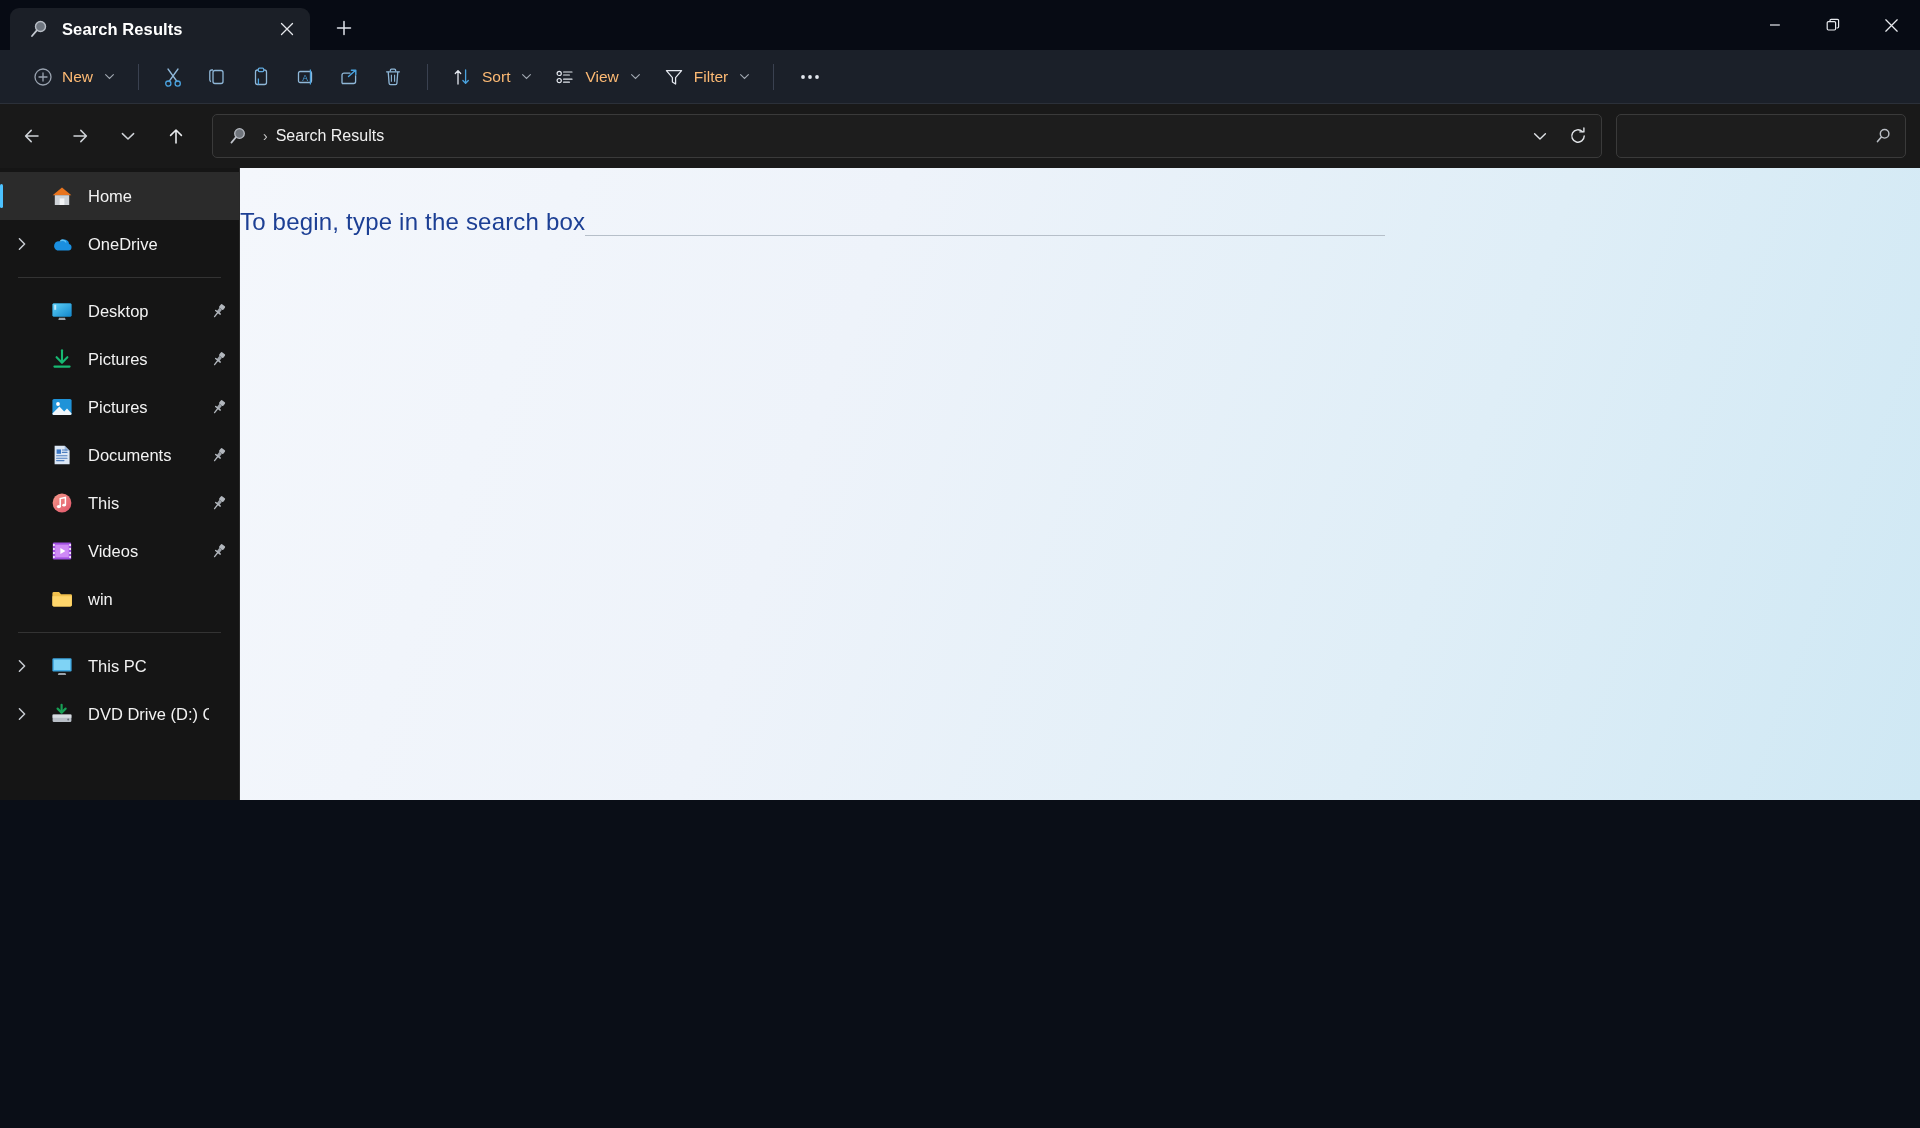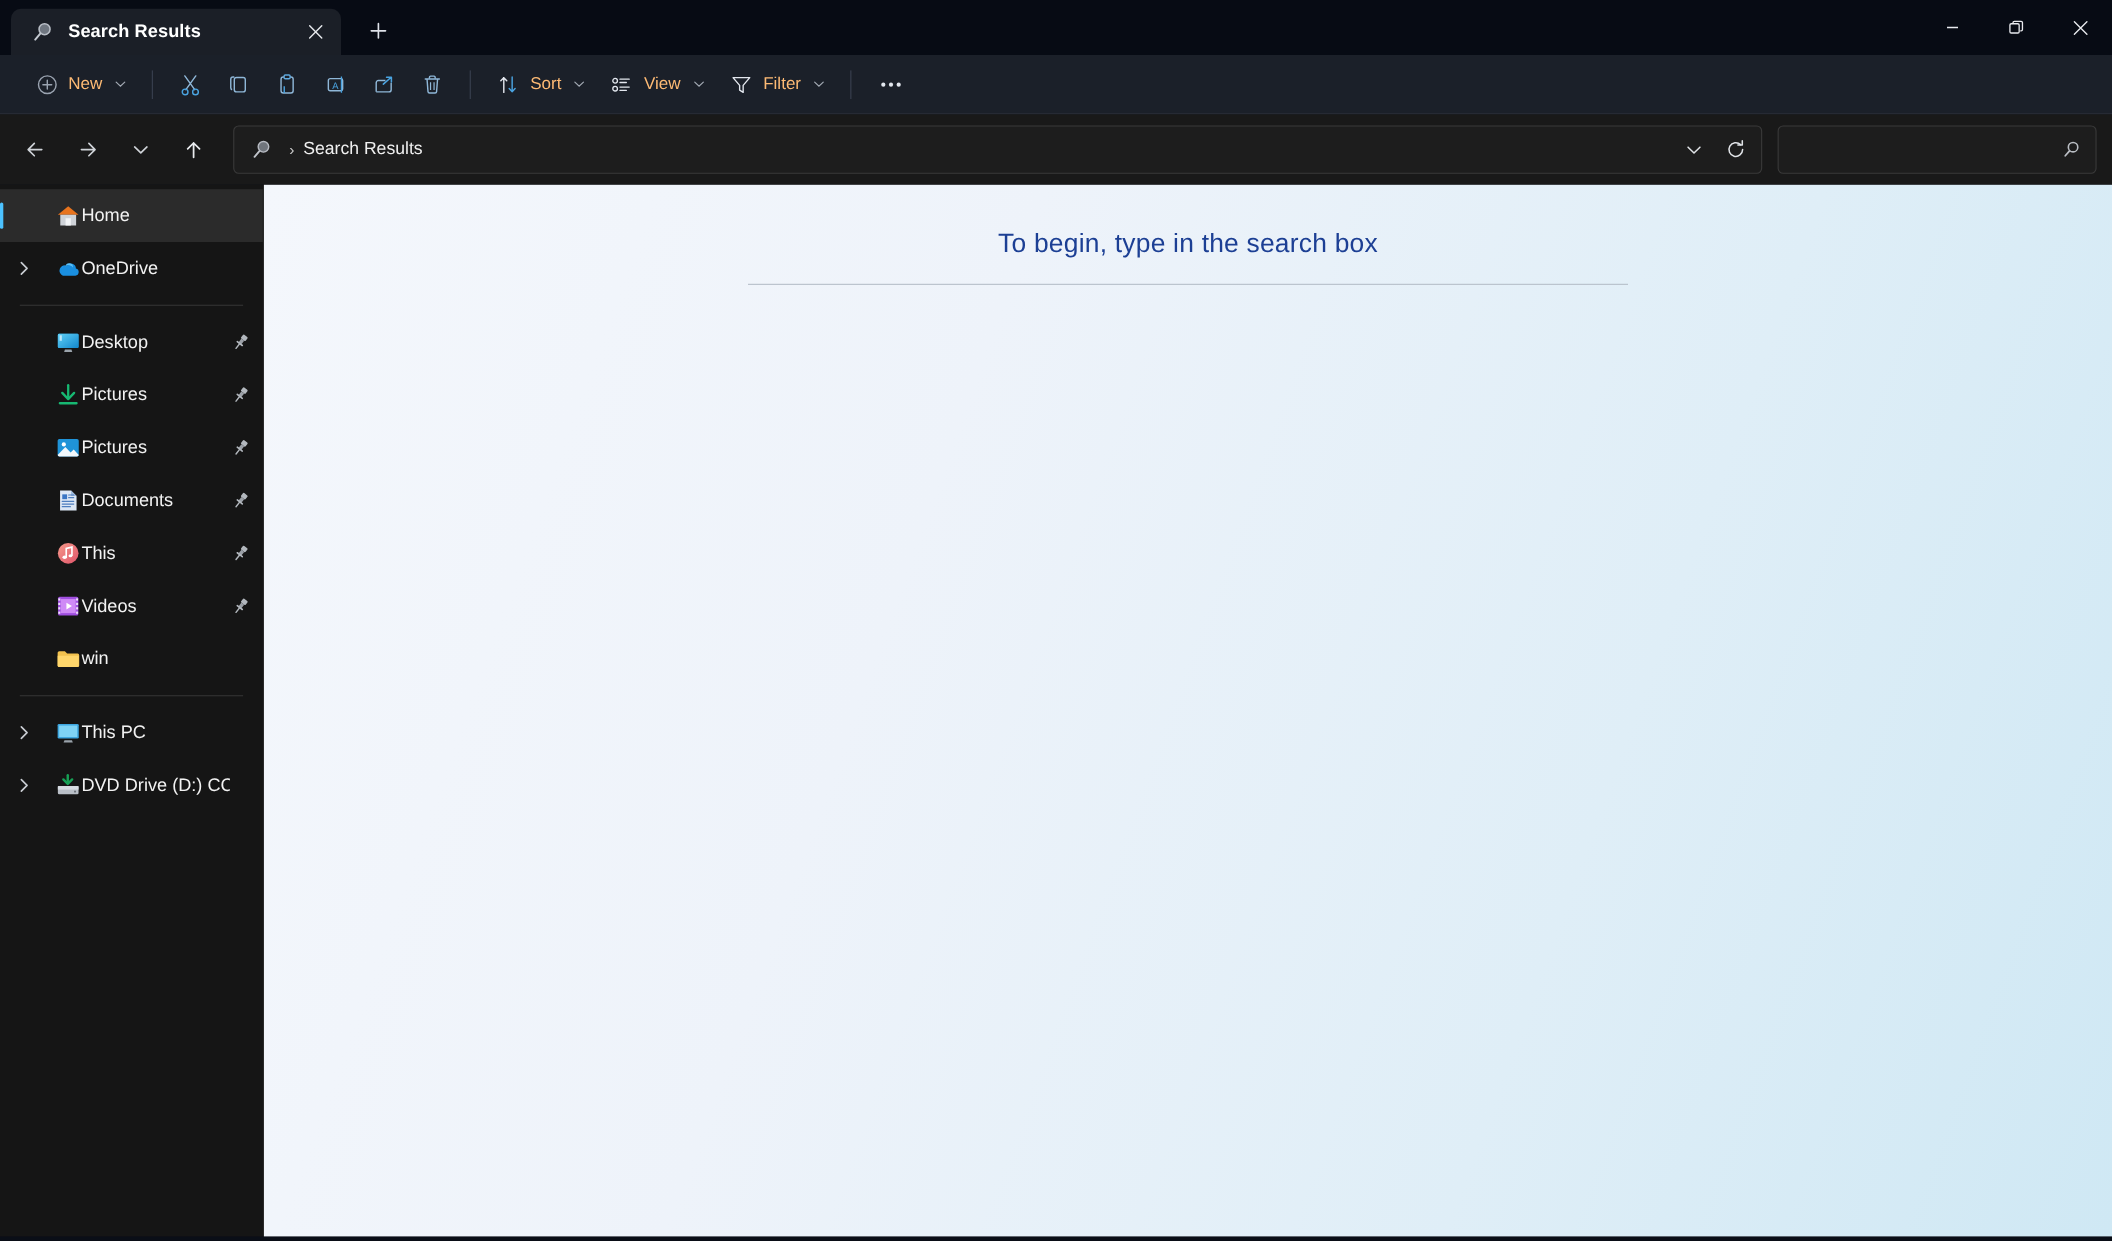--- a/index.html
+++ b/index.html
@@ -4,21 +4,21 @@
 <style>
   * { box-sizing: border-box; margin: 0; padding: 0; }
   html, body {
     width: 1920px; height: 1128px;
     background: #0a0e17;
     font-family: "Liberation Sans", sans-serif;
     overflow: hidden;
     -webkit-font-smoothing: antialiased;
   }
 
-  #app { width: 1920px; height: 1124px; display: flex; flex-direction: column; background: #0a0e17; }
+  #app { width: 1920px; height: 800px; display: flex; flex-direction: column; background: #0a0e17; }
 
   
   .titlebar {
     height: 50px; flex: 0 0 50px;
     background: #070b14;
     display: flex; align-items: flex-end;
     position: relative;
   }
   .tabstrip { display: flex; align-items: flex-end; height: 50px; padding-left: 10px; }
   .tab {
@@ -123,34 +123,34 @@
     content: ""; position: absolute; left: 0; top: 12px; bottom: 12px;
     width: 3px; background: #4cc2ff; border-radius: 2px;
   }
   .expander {
     width: 32px; flex: 0 0 32px; display: flex; align-items: center; justify-content: center;
     margin-left: 6px;
   }
   .expander.empty { visibility: hidden; }
   .navicon { width: 24px; height: 24px; flex: 0 0 24px; margin-left: 12px; position: relative; }
   .navlabel {
-    margin-left: 0; color: #f2f2f2; font-size: 16.5px;
+    margin-left: 14px; color: #f2f2f2; font-size: 16.5px;
     white-space: nowrap; overflow: hidden; text-overflow: clip; flex: 1 1 auto;
   }
   .pin { width: 20px; flex: 0 0 20px; display: flex; align-items: center; justify-content: center; }
   .divider { height: 1px; background: #333; margin: 9px 18px 9px 18px; }
 
   .content {
     flex: 1 1 auto;
     background: linear-gradient(110deg, #f4f7fc 0%, #eef3fa 35%, #dfeef7 70%, #cfe8f4 100%);
     position: relative;
   }
   .empty-wrap {
     position: absolute; left: 0; right: 0; top: 40px;
-    display: flex; flex-direction: column; align-items: center;
+    display: flex; flex-direction: row; align-items: flex-end;
   }
   .empty-text {
     color: #1c3f94; font-size: 24px; font-weight: 400; letter-spacing: .2px;
   }
   .empty-rule { width: 800px; height: 1px; background: #b6bfc9; margin-top: 22px; }
 
   svg { display: block; }
 </style>
 </head>
 <body>

